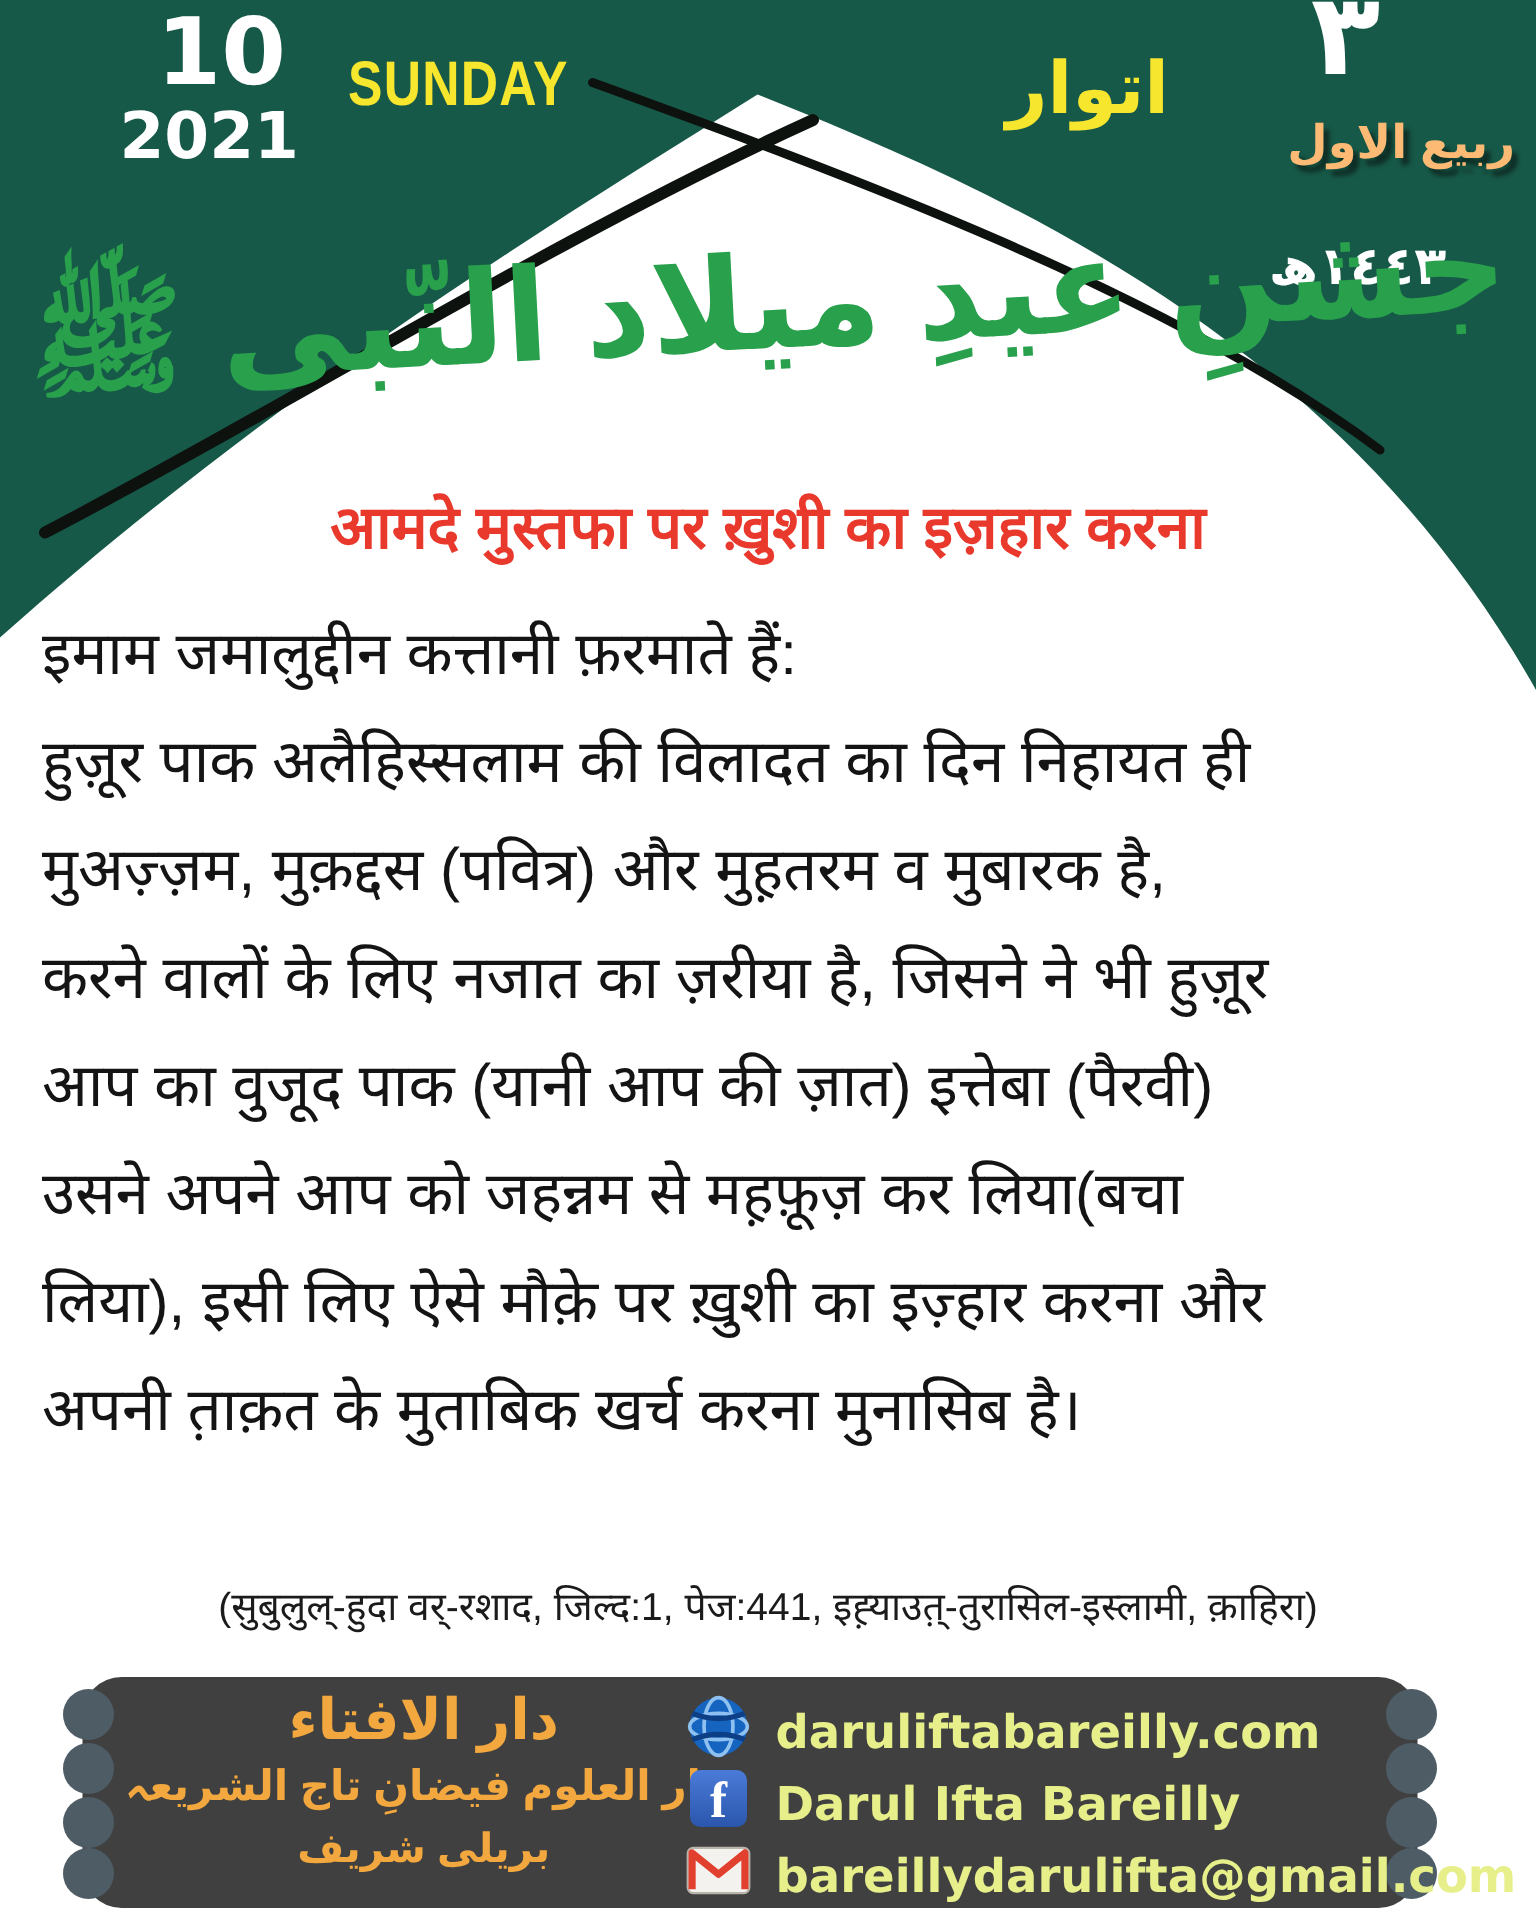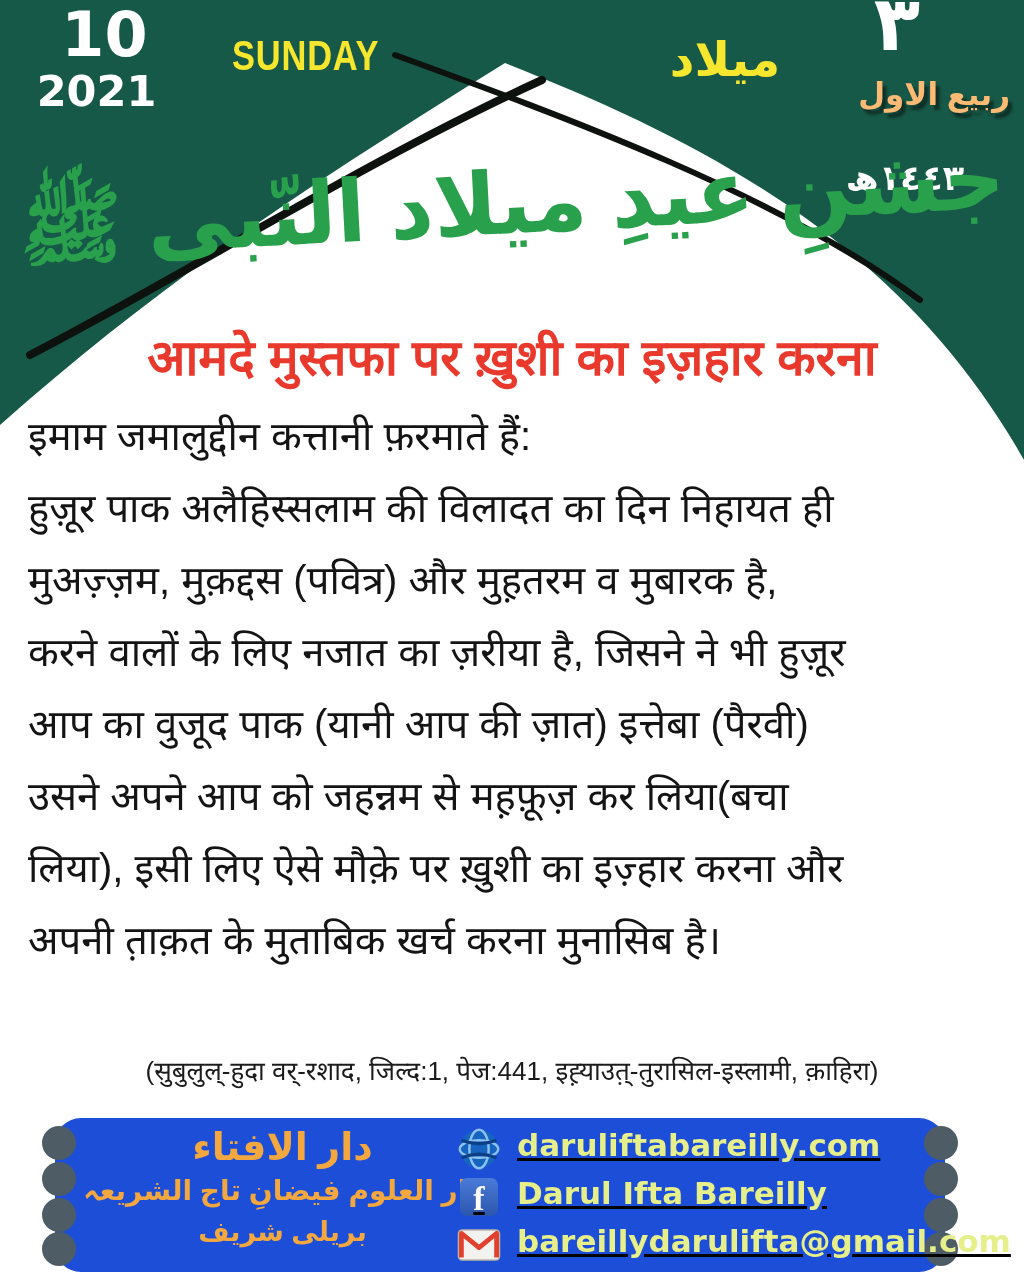--- a/index.html
+++ b/index.html
@@ -3,21 +3,21 @@
 <meta charset="utf-8">
 <style>
   html,body{margin:0;padding:0;background:#333;}
   .canvas{
     position:relative;width:1024px;height:1280px;overflow:hidden;
     background:#175948;font-family:"Liberation Sans","DejaVu Sans",sans-serif;
   }
   .dome{position:absolute;left:0;top:0;}
 
   
-  .date-block{position:absolute;left:0;top:2px;width:245px;text-align:center;color:#ffffff;}
+  .date-block{position:absolute;left:0;top:2px;width:245px;text-align:center;color:#ffffff;padding-left:43px;}
   .d10{font-family:"DejaVu Sans",sans-serif;font-weight:800;font-size:62px;line-height:1.05;position:relative;left:-18px;}
   .dmon{font-family:"Liberation Serif","DejaVu Serif",serif;font-weight:700;font-size:56px;line-height:1.0;letter-spacing:1px;}
   .dyr{font-family:"DejaVu Sans",sans-serif;font-weight:800;font-size:43px;line-height:1.15;position:relative;left:-26px;}
   .sunday{
     position:absolute;left:232px;top:32px;color:#f7e62e;
     font-family:"Liberation Sans",sans-serif;font-weight:700;font-size:42px;
     transform:scaleX(0.82);transform-origin:left top;letter-spacing:1px;
   }
   .atwar{
     position:absolute;left:660px;top:34px;width:130px;text-align:center;
@@ -31,41 +31,41 @@
   }
   .hijri-year{position:absolute;left:830px;top:158px;width:150px;text-align:center;color:#ffffff;font-weight:700;font-size:35px;direction:rtl;}
 
   
   .calli{
     position:absolute;left:50%;top:148px;transform:translateX(-50%) rotate(-3deg);
     color:#28a04c;font-size:86px;font-weight:700;white-space:nowrap;direction:rtl;line-height:1.3;
   }
   .headline{
     position:absolute;left:0;right:0;top:322px;text-align:center;
-    color:#e9392c;font-size:50px;font-weight:600;
+    color:#e9392c;font-size:40px;font-weight:600;
   }
   .body-text{position:absolute;left:28px;right:28px;top:400px;text-align:left;color:#141414;}
   .bline{font-size:40px;line-height:72px;white-space:nowrap;}
   .citation{
     position:absolute;left:0;right:0;top:1052px;text-align:center;
     color:#1b1b1b;font-size:26px;
   }
 
   
   .footer{
     position:absolute;left:55px;top:1118px;width:890px;height:154px;
-    background:#1d4ed8;border-radius:26px;
+    background:#404040;border-radius:26px;
   }
   .sc{position:absolute;width:34px;height:34px;border-radius:50%;background:#4e5c66;}
   .f-left{position:absolute;left:25px;top:6px;width:405px;text-align:center;color:#f2a83e;direction:rtl;}
   .f-l1{font-size:38px;font-weight:700;line-height:46px;}
   .f-l2{font-size:28px;font-weight:700;line-height:42px;}
   .f-l3{font-size:27px;font-weight:700;line-height:40px;letter-spacing:2px;}
   .f-right{position:absolute;left:402px;top:9px;width:480px;}
-  .c-row{display:flex;align-items:flex-start;height:46px;margin-bottom:2px;cursor:pointer;text-decoration:underline;}
+  .c-row{display:flex;align-items:flex-end;height:46px;margin-bottom:2px;cursor:pointer;}
   .ic{width:44px;height:44px;display:flex;align-items:center;justify-content:center;flex:0 0 44px;}
   .c-text{
     margin-left:16px;color:#e6ef8a;font-weight:700;font-size:31px;
     font-family:"DejaVu Sans","Liberation Sans",sans-serif;letter-spacing:0px;white-space:nowrap;
   }
   .fb-box{
     width:38px;height:38px;border-radius:7px;display:flex;align-items:flex-end;justify-content:center;
     background:linear-gradient(180deg,#4a7bd8 0%,#2b56ad 100%);
     color:#ffffff;font-family:"Liberation Serif",serif;font-weight:700;font-size:34px;line-height:34px;overflow:hidden;
   }
@@ -80,21 +80,21 @@
     <path d="M 30,355 C 190,272 370,158 542,80" stroke="#0d120f" stroke-width="8" fill="none" stroke-linecap="round"></path>
     <path d="M 395,55 C 560,115 780,195 920,300" stroke="#0d120f" stroke-width="6" fill="none" stroke-linecap="round"></path>
   </svg>
 
   <div class="date-block">
     <div class="d10">10</div>
     <div class="dyr">2021</div>
   </div>
 
   <div class="sunday">SUNDAY</div>
-  <div class="atwar">میلاد</div>
+  <div class="atwar">اتوار</div>
 
   <div class="hijri-day">٣</div>
   <div class="hijri-month">ربیع الاول</div>
   <div class="hijri-year">١٤٤٣ھ</div>
 
   <div class="calli">جشنِ عیدِ میلاد النّبی ﷺ</div>
 
   <div class="headline">आमदे मुस्तफा पर ख़ुशी का इज़हार करना</div>
 
   <div class="body-text">

